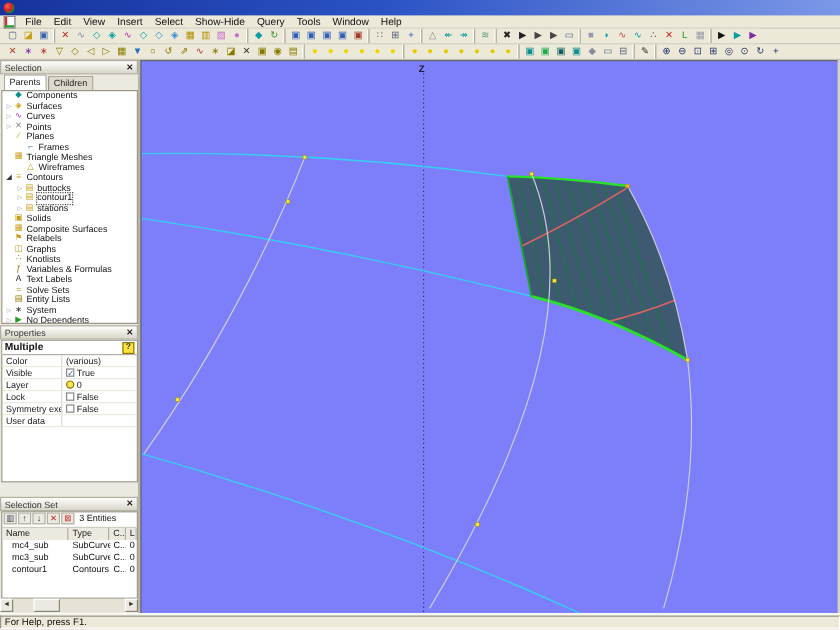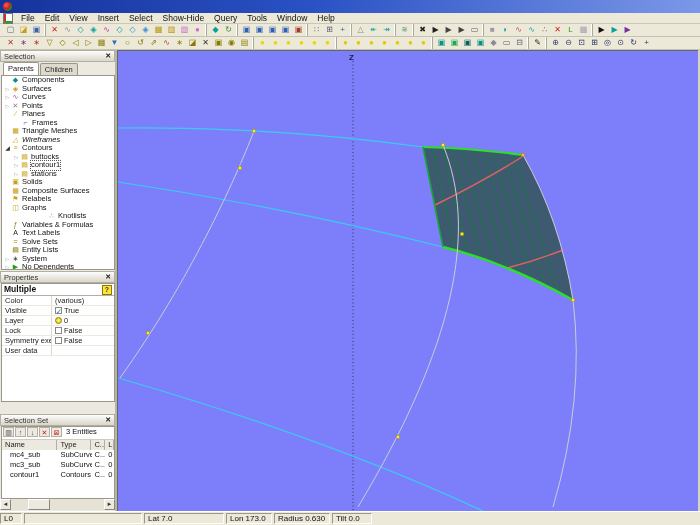--- a/index.html
+++ b/index.html
@@ -279,21 +279,21 @@
       <div class="trow" style="padding-left: 12px;">
         <span class="tarrow"></span>
         <span class="ticon" style="color: rgb(47, 95, 184);">⌐</span>
         <span>Frames</span>
       </div>
       <div class="trow" style="padding-left: 2px;">
         <span class="tarrow"></span>
         <span class="ticon" style="color: rgb(200, 160, 24);">▦</span>
         <span>Triangle Meshes</span>
       </div>
-      <div class="trow" style="padding-left: 2px; font-style: italic;">
+      <div class="trow" style="padding-left: 12px;">
         <span class="tarrow"></span>
         <span class="ticon" style="color: rgb(200, 160, 24);">△</span>
         <span>Wireframes</span>
       </div>
       <div class="trow" style="padding-left: 2px;">
         <span class="tarrow exp">◢</span>
         <span class="ticon" style="color: rgb(200, 160, 24);">≡</span>
         <span>Contours</span>
       </div>
       <div class="trow" style="padding-left: 11px;">
@@ -324,21 +324,21 @@
       <div class="trow" style="padding-left: 2px;">
         <span class="tarrow"></span>
         <span class="ticon" style="color: rgb(200, 160, 24);">⚑</span>
         <span>Relabels</span>
       </div>
       <div class="trow" style="padding-left: 2px;">
         <span class="tarrow"></span>
         <span class="ticon" style="color: rgb(200, 160, 24);">◫</span>
         <span>Graphs</span>
       </div>
-      <div class="trow" style="padding-left: 2px; margin-left: 36px;">
+      <div class="trow" style="padding-left: 2px;">
         <span class="tarrow"></span>
         <span class="ticon" style="color: rgb(176, 112, 48);">∴</span>
         <span>Knotlists</span>
       </div>
       <div class="trow" style="padding-left: 2px;">
         <span class="tarrow"></span>
         <span class="ticon" style="color: rgb(138, 122, 0);">ƒ</span>
         <span>Variables &amp; Formulas</span>
       </div>
       <div class="trow" style="padding-left: 2px;">
@@ -498,21 +498,14 @@
       <rect x="238.5" y="166.5" width="3" height="3" fill="#ffe93e" stroke="#9a8a00" stroke-width="0.5"></rect>
       <rect x="146.5" y="331.5" width="3" height="3" fill="#ffe93e" stroke="#9a8a00" stroke-width="0.5"></rect>
       <rect x="441.5" y="143.5" width="3" height="3" fill="#ffe93e" stroke="#9a8a00" stroke-width="0.5"></rect>
       <rect x="460.5" y="232.5" width="3" height="3" fill="#ffe93e" stroke="#9a8a00" stroke-width="0.5"></rect>
       <rect x="396.5" y="435.5" width="3" height="3" fill="#ffe93e" stroke="#9a8a00" stroke-width="0.5"></rect>
       <rect x="571.5" y="298.5" width="3" height="3" fill="#ffe93e" stroke="#9a8a00" stroke-width="0.5"></rect>
       <rect x="521.5" y="153.5" width="3" height="3" fill="#ffb340" stroke="#9a8a00" stroke-width="0.5"></rect>
     </svg></div>
 
 <div class="abs statusbar">
-  <span id="status-cells" style="display:flex;gap:2px;margin-right:2px">
-      <span class="scell" style="width: 22px;">L0</span>
-      <span class="scell" style="width: 118px;"></span>
-      <span class="scell" style="width: 80px;">Lat 7.0</span>
-      <span class="scell" style="width: 46px;">Lon 173.0</span>
-      <span class="scell" style="width: 56px;">Radius 0.630</span>
-      <span class="scell" style="width: 40px;">Tilt 0.0</span>
-    </span>
+  <span class="scell grow">For Help, press F1.</span>
 </div>
 
 </body></html>

